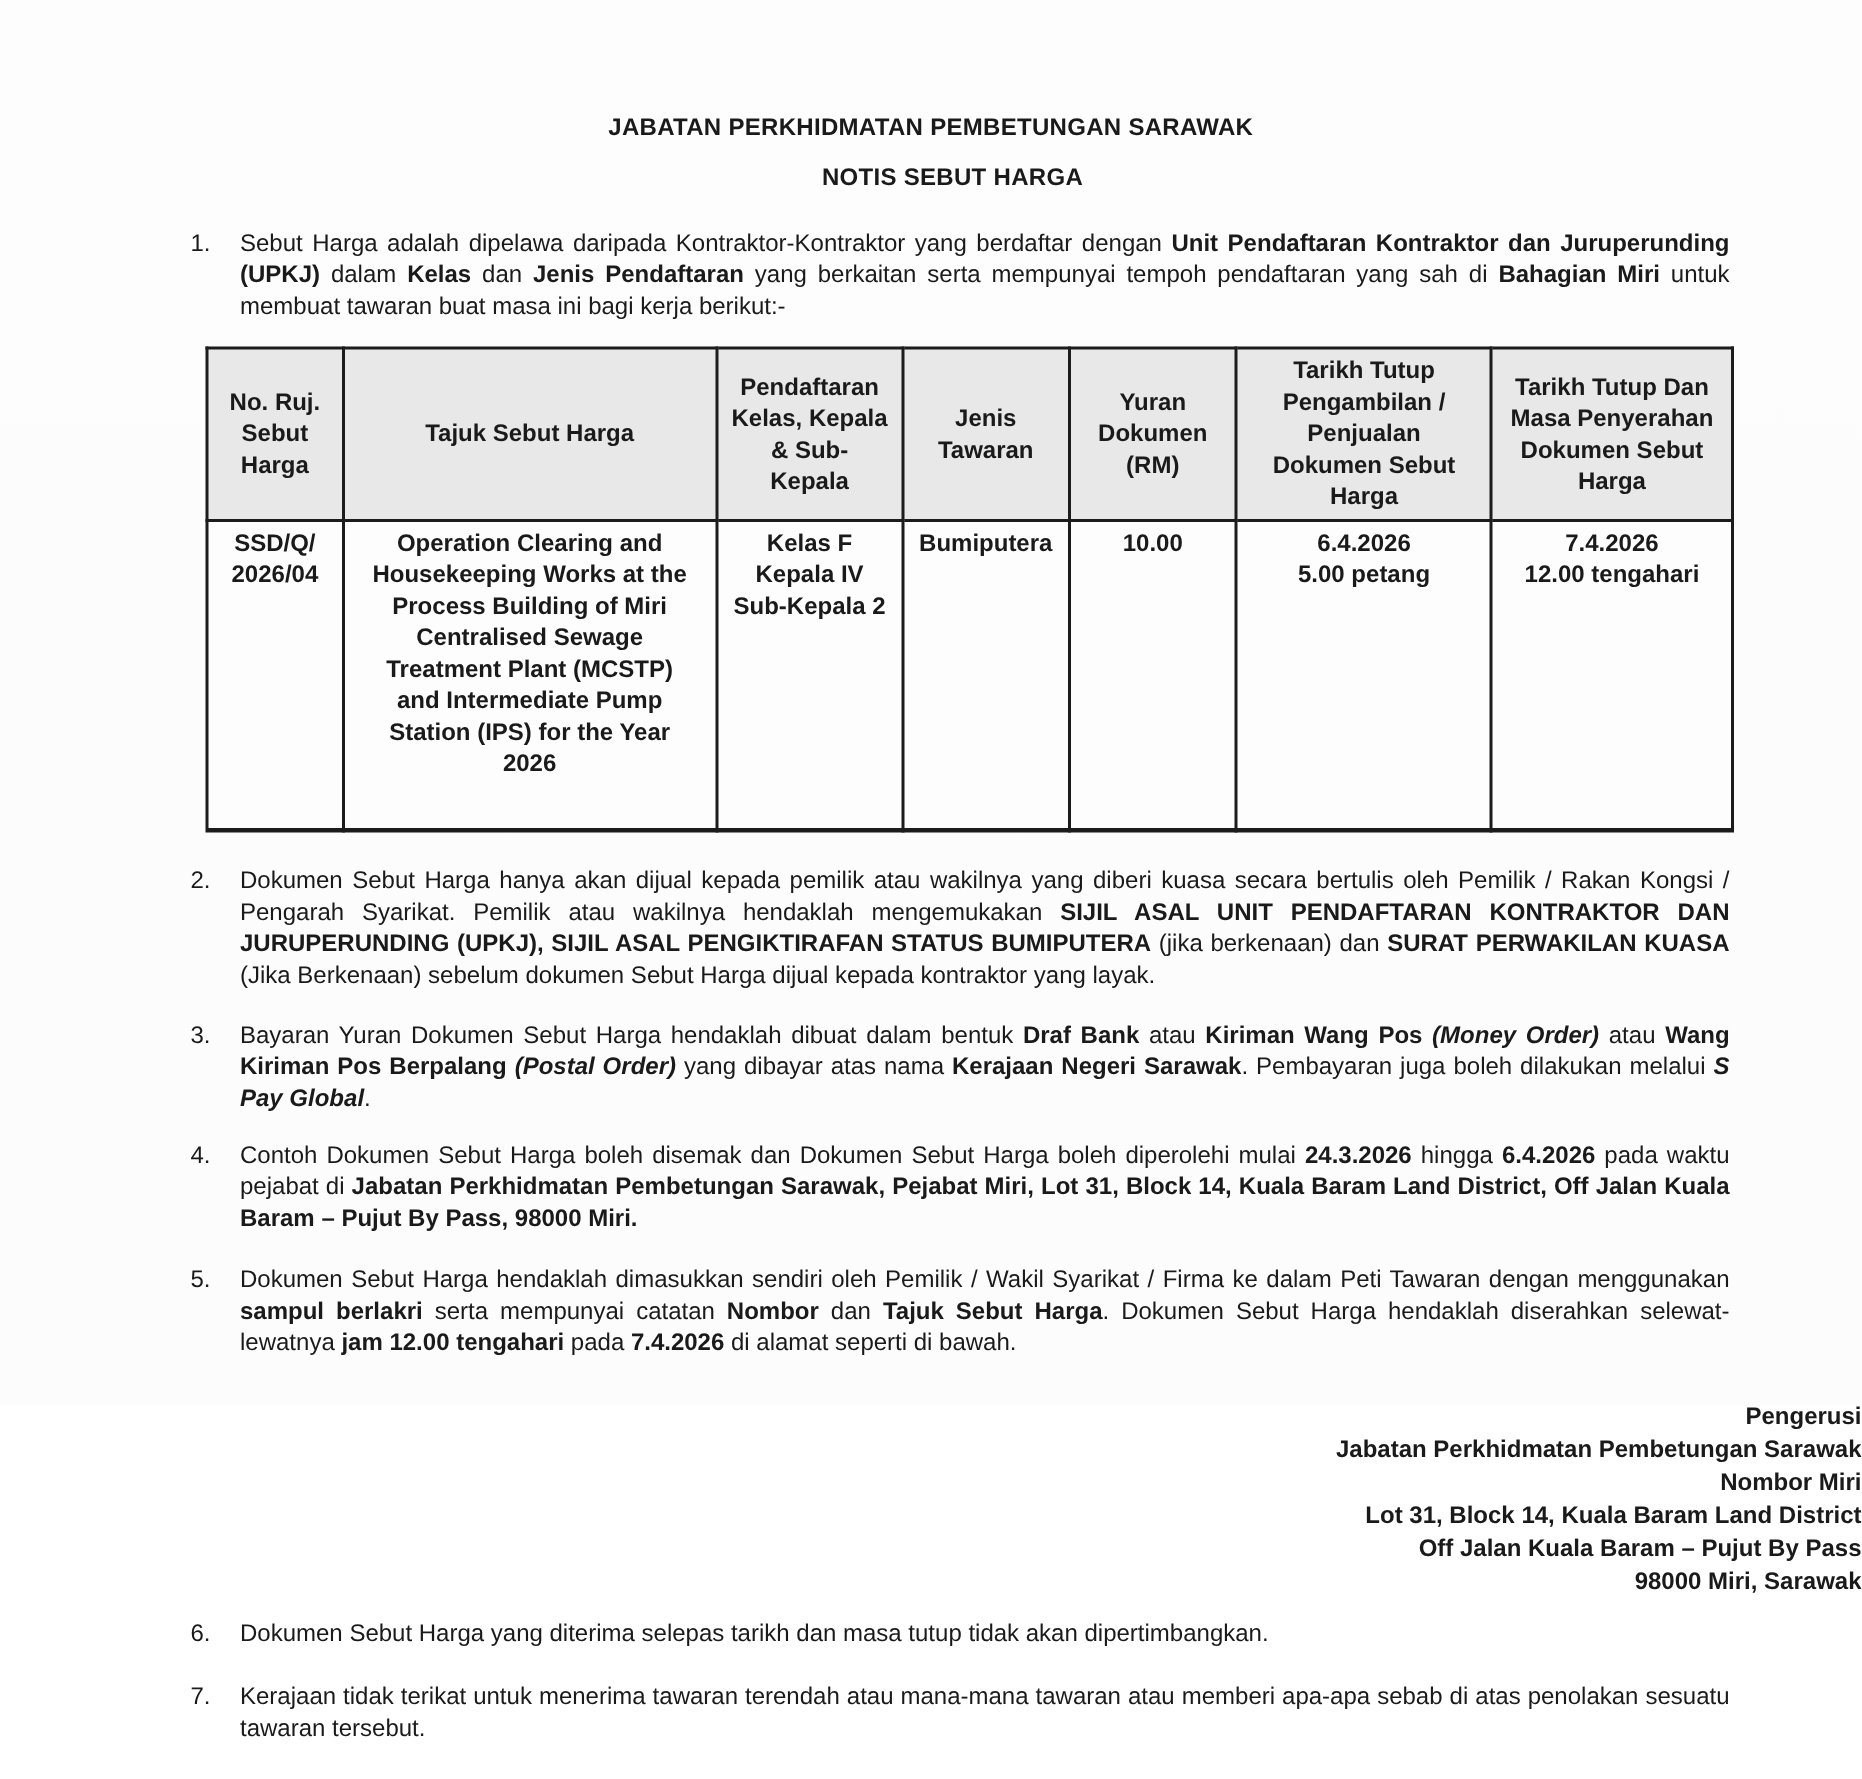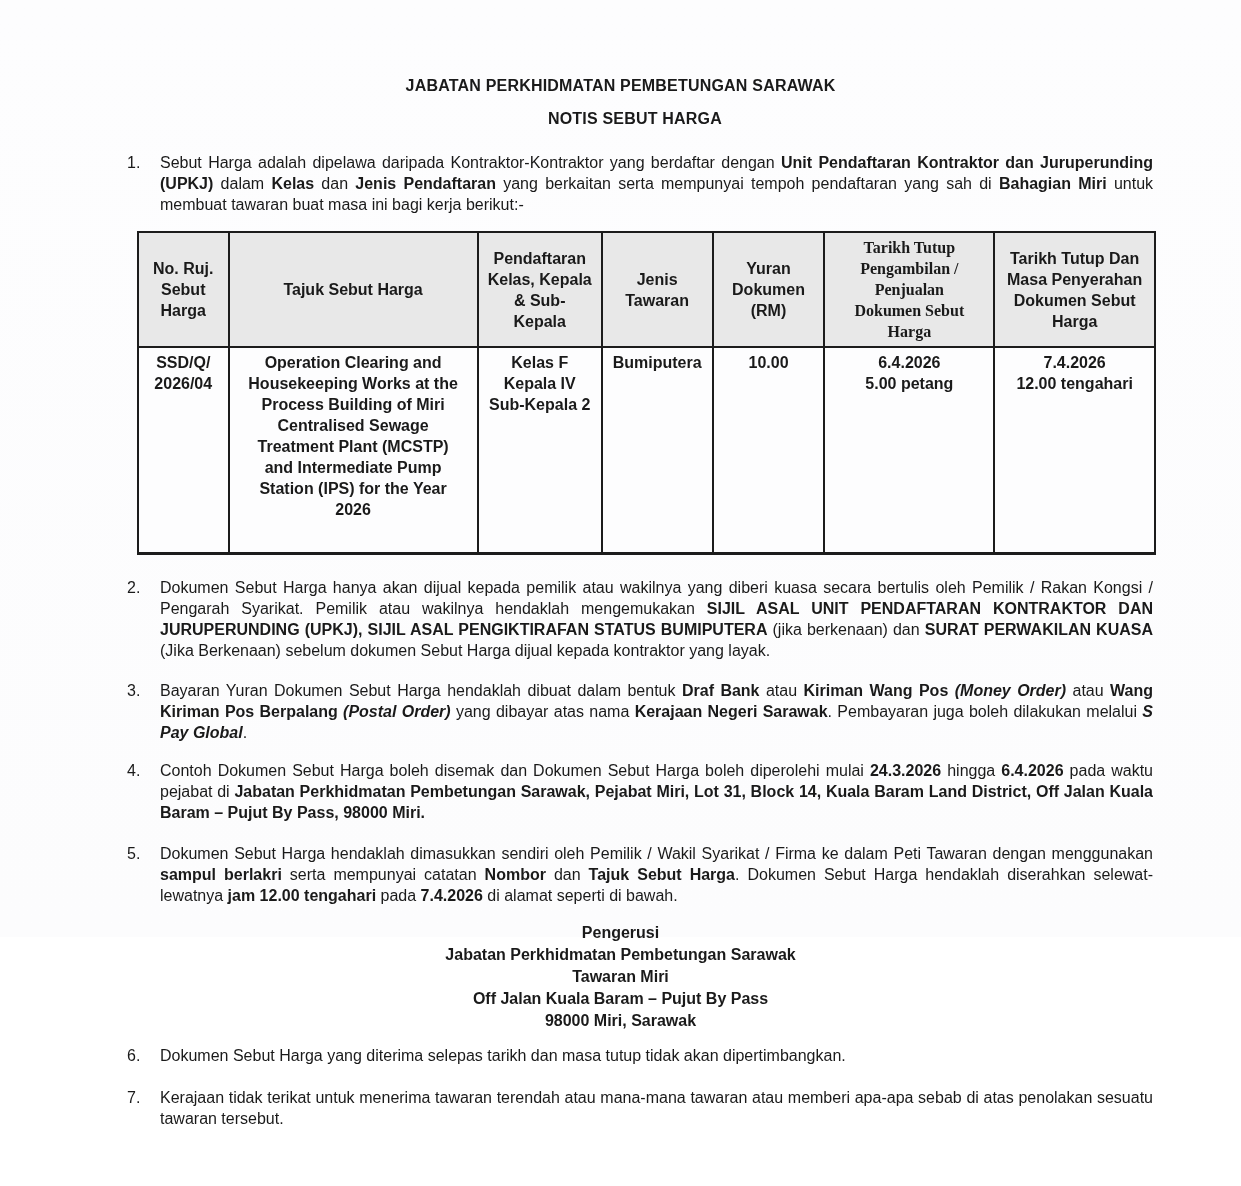--- a/index.html
+++ b/index.html
@@ -77,26 +77,26 @@
   .tender-table tbody td {
     height: 206px;
     vertical-align: top;
     background: #fdfdfe;
   }
   .col-ref   { width: 8.9%;  }
   .col-title { width: 24.5%; }
   .col-class { width: 12.2%; }
   .col-type  { width: 10.9%; }
   .col-fee   { width: 11.0%; }
-  .col-close { width: 16.7%; font-family: Liberation Serif, serif; }
+  .col-close { width: 16.7%; }
   .col-sub   { width: 15.8%; }
 
   .address-block {
-    margin-top: 16px;
-    text-align: center;
+    margin-top: 28px;
+    text-align: right;
     font-weight: bold;
     font-size: 16px;
     line-height: 22px;
   }
 </style>
 </head>
 <body>
 
 <div class="page">
 
@@ -176,21 +176,22 @@
   </div>
 
   <div class="para para-5">
     <span class="para-num">5.</span>
     <span class="para-text"><span>Dokumen Sebut Harga hendaklah dimasukkan sendiri oleh Pemilik / Wakil Syarikat / Firma ke dalam Peti Tawaran dengan menggunakan </span><span class="b">sampul berlakri</span><span> serta mempunyai catatan </span><span class="b">Nombor</span><span> dan </span><span class="b">Tajuk Sebut Harga</span><span>. Dokumen Sebut Harga hendaklah diserahkan selewat-lewatnya </span><span class="b">jam 12.00 tengahari</span><span> pada </span><span class="b">7.4.2026</span><span> di alamat seperti di bawah.</span></span>
   </div>
 
   <div class="address-block">
     <div>Pengerusi</div>
     <div>Jabatan Perkhidmatan Pembetungan Sarawak</div>
-    <div>Tawaran Miri</div>
+    <div>Nombor Miri</div>
+    <div>Lot 31, Block 14, Kuala Baram Land District</div>
     <div>Off Jalan Kuala Baram – Pujut By Pass</div>
     <div>98000 Miri, Sarawak</div>
   </div>
 
   <div class="para para-6">
     <span class="para-num">6.</span>
     <span class="para-text"><span>Dokumen Sebut Harga yang diterima selepas tarikh dan masa tutup tidak akan dipertimbangkan.</span></span>
   </div>
 
   <div class="para para-7">

